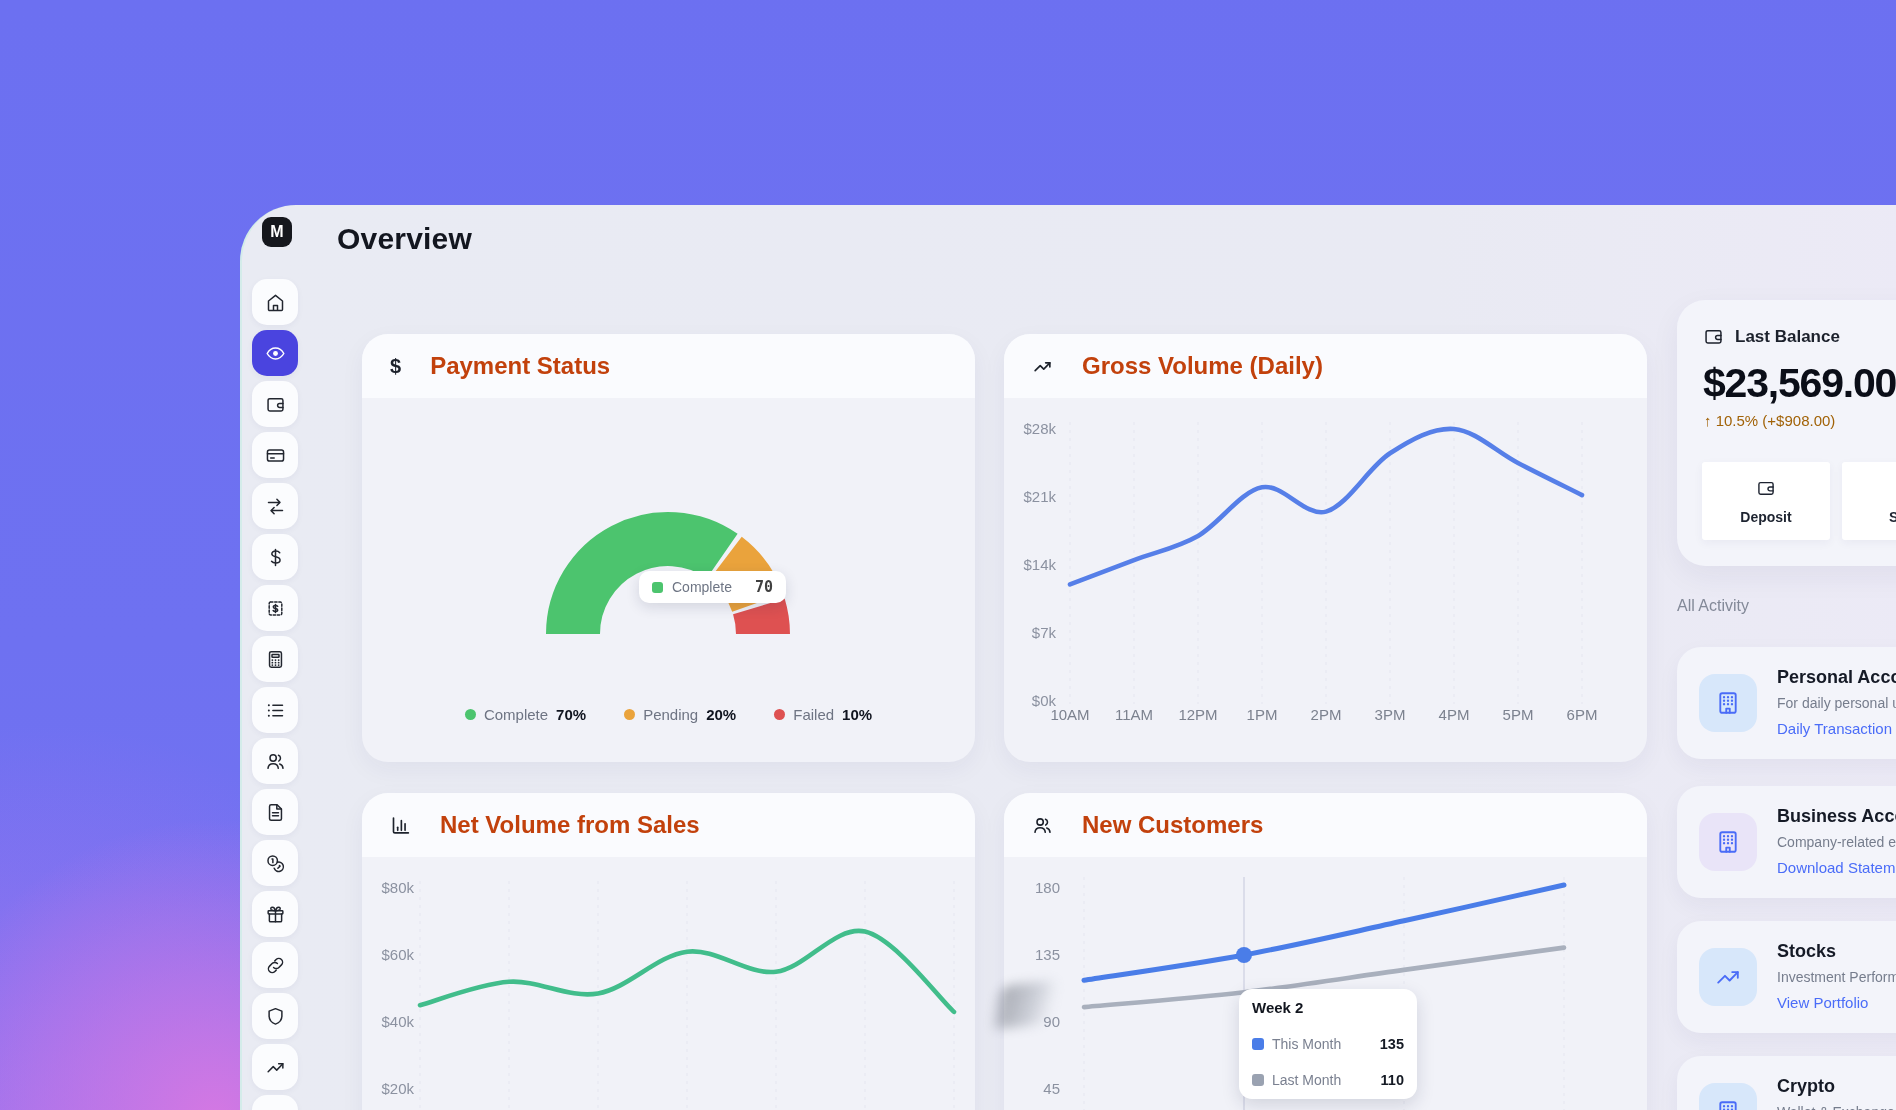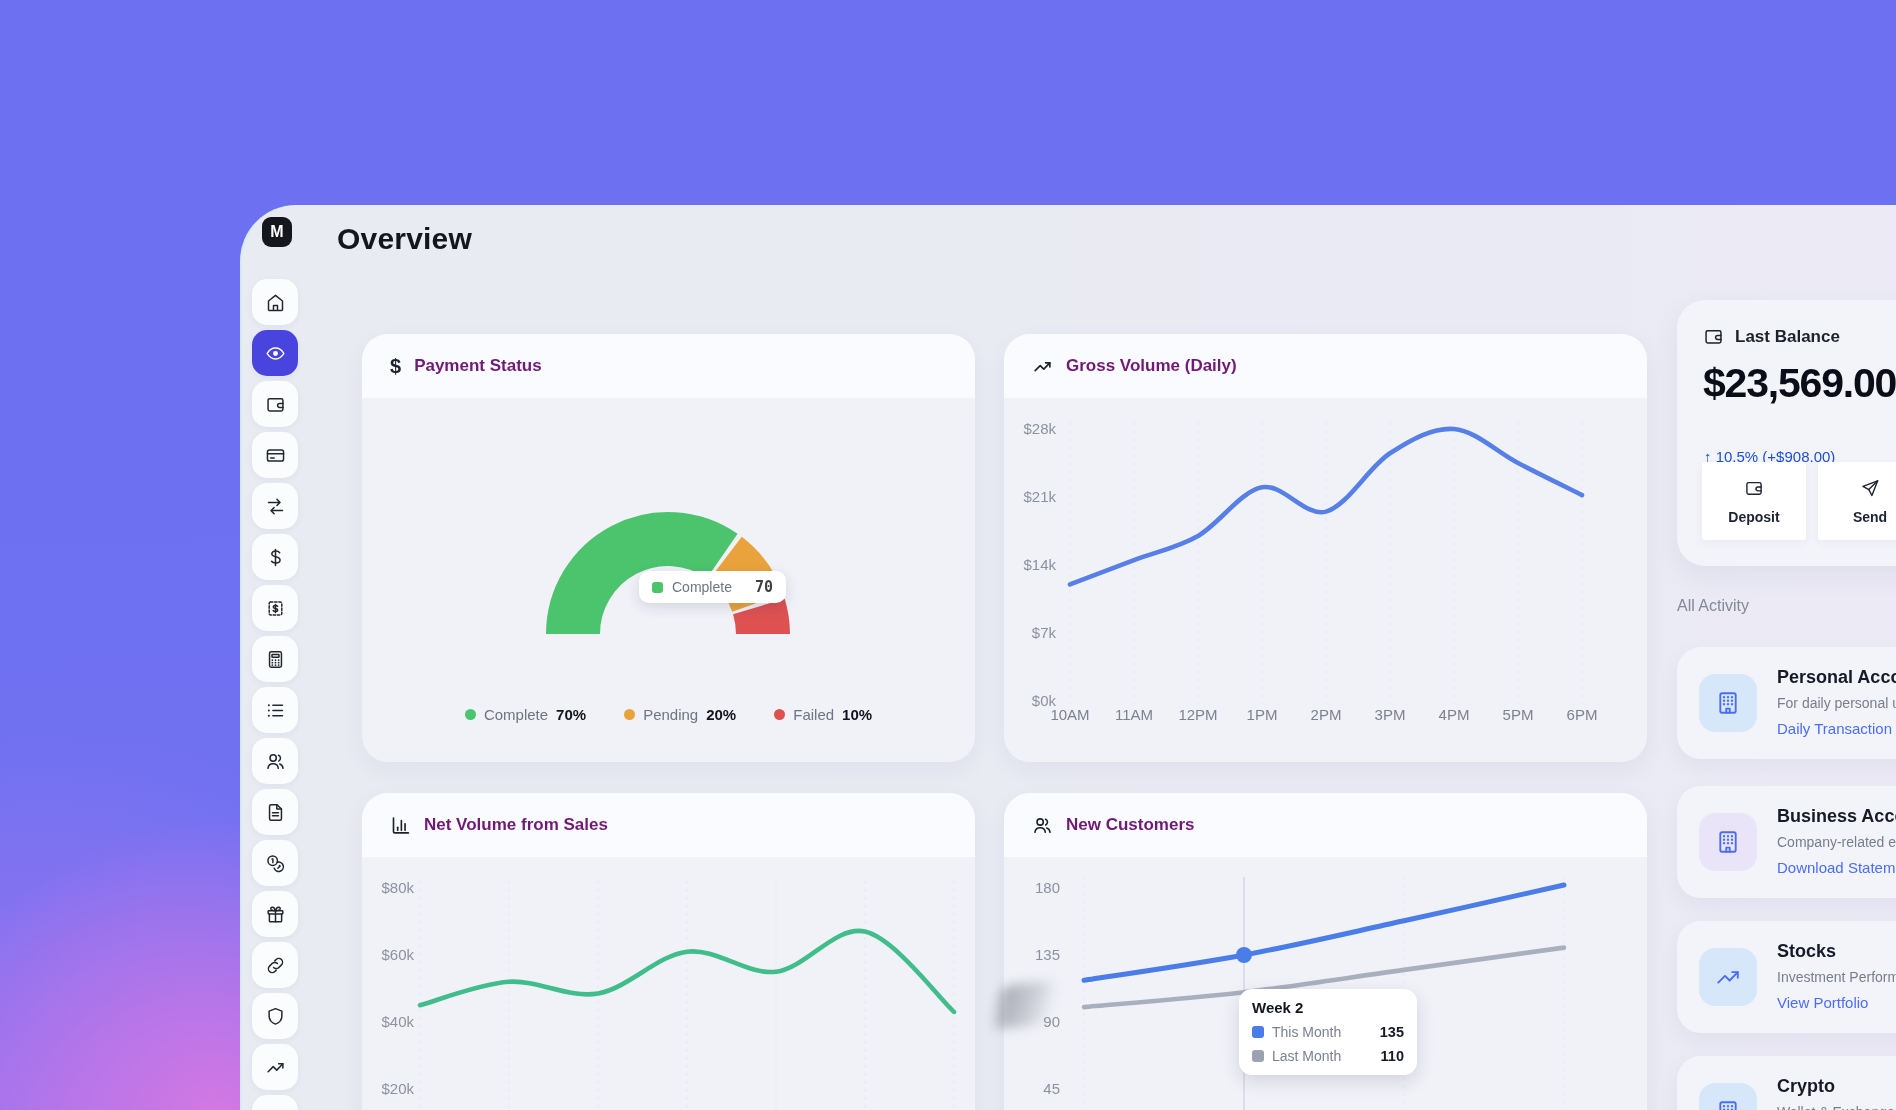--- a/index.html
+++ b/index.html
@@ -19,21 +19,21 @@
   .page-title{position:absolute;left:92px;top:14px;margin:3px;font-size:30px;font-weight:700;color:#13161f;letter-spacing:.2px;}
   
   .sidebar{position:absolute;left:10px;top:74px;width:46px;display:flex;flex-direction:column;gap:5px;}
   .side-btn{width:46px;height:46px;border-radius:15px;background:#fbfcfe;display:flex;align-items:center;justify-content:center;
     color:#22262f;box-shadow:0 2px 6px rgba(40,45,90,.05);cursor:pointer;flex:0 0 auto;}
   .side-btn.active{background:#4a44df;color:#fff;}
   .side-btn svg{display:block;}
   
   .card{position:absolute;background:#f1f2f8;border-radius:26px;box-shadow:0 8px 24px rgba(35,40,90,.05);overflow:hidden;}
   .card header{height:64px;background:#fafbfe;display:flex;align-items:center;gap:13px;padding:0 28px;}
-  .card header h2{margin:0;font-size:17px;font-weight:600;color:#701a75;}
+  .card header h2{margin:16px;font-size:24px;font-weight:600;color:#c2410c;}
   .hicon{color:#1d222c;display:flex;align-items:center;}
   .dollar-glyph{font-size:20px;font-weight:600;color:#1d222c;}
   #card-payment{left:120px;top:129px;width:613px;height:428px;}
   #card-gross{left:762px;top:129px;width:643px;height:428px;}
   #card-net{left:120px;top:588px;width:613px;height:430px;}
   #card-customers{left:762px;top:588px;width:643px;height:430px;}
   .chart-svg{position:absolute;left:0;top:0;}
   .tick{font-size:15px;fill:#8b91a0;}
   .xtick{font-size:15px;fill:#7c828f;}
   
@@ -44,36 +44,36 @@
   .legend-value{font-size:15px;font-weight:700;color:#10141f;}
   
   .pill-tip{position:absolute;left:277px;top:237px;height:32px;background:#fff;border-radius:10px;
     box-shadow:0 4px 14px rgba(30,35,70,.14);display:flex;align-items:center;padding:0 13px;gap:9px;}
   .pill-sq{width:11px;height:11px;border-radius:3px;}
   .pill-label{font-size:14px;color:#6e7584;}
   .pill-value{font-size:15px;font-weight:700;color:#404040;font-family:"DejaVu Sans Mono",monospace;margin-left:14px;}
   .cust-tip{position:absolute;left:235px;top:196px;width:152px;background:#fff;border-radius:13px;
     box-shadow:0 6px 18px rgba(30,35,70,.15);padding:10px 13px 11px;}
   .cust-tip .tip-title{font-size:15px;font-weight:700;color:#12161f;margin-bottom:7px;}
-  .tip-row{display:flex;align-items:center;gap:8px;margin-top:8px;}
+  .tip-row{display:flex;align-items:center;gap:8px;margin-top:20px;}
   .tip-sq{width:12px;height:12px;border-radius:3px;flex:0 0 auto;}
   .tip-label{font-size:14px;color:#7a8090;}
   .tip-value{font-size:14.5px;font-weight:700;color:#151a24;margin-left:auto;}
   .smudge{position:absolute;left:757px;top:778px;width:52px;height:44px;border-radius:8px;
     background:linear-gradient(100deg,#585d68 10%,#9aa0ac 60%,rgba(160,166,178,0));
     filter:blur(6px);opacity:.45;transform:skewX(-14deg) rotate(-6deg);}
   
   .balance-card{position:absolute;left:1435px;top:95px;width:310px;height:266px;border-radius:28px;background:#f3f4fa;
     box-shadow:0 10px 30px rgba(40,40,90,.06);padding:0;}
   .balance-head{position:absolute;left:26px;top:26px;display:flex;align-items:center;gap:11px;color:#3c4350;}
   .balance-head span{font-size:17px;font-weight:600;color:#1c212c;}
   .balance-amount{position:absolute;left:26px;top:60px;font-size:41px;font-weight:800;color:#0b0e18;letter-spacing:-1.2px;white-space:nowrap;}
   .balance-delta{position:absolute;left:27px;top:112px;font-size:15px;font-weight:500;color:#27a65d;white-space:nowrap;}
   .balance-actions{position:absolute;left:25px;top:162px;display:flex;gap:12px;}
-  .action-btn{width:104px;height:78px;background:#fff;border-radius:3px;display:flex;flex-direction:column;
+  .action-btn{width:128px;height:78px;background:#fff;border-radius:3px;display:flex;flex-direction:column;
     align-items:center;justify-content:center;gap:8px;color:#2a3140;box-shadow:0 3px 10px rgba(40,45,90,.05);cursor:pointer;}
   .action-btn span{font-size:14px;font-weight:600;color:#1d2330;}
   .activity-heading{position:absolute;left:1435px;top:392px;font-size:16px;font-weight:500;color:#838998;}
   .act-card{position:absolute;left:1435px;width:310px;height:112px;border-radius:24px;background:#f3f4fa;
     box-shadow:0 8px 22px rgba(40,40,90,.05);cursor:pointer;}
   .act-tile{position:absolute;left:22px;top:27px;width:58px;height:58px;border-radius:16px;display:flex;align-items:center;justify-content:center;color:#4a6cf7;}
   .act-title{position:absolute;left:100px;top:20px;font-size:18px;font-weight:600;color:#151a26;white-space:nowrap;}
   .act-sub{position:absolute;left:100px;top:48px;font-size:14px;color:#767d8d;white-space:nowrap;}
   .act-link{position:absolute;left:100px;top:73px;font-size:15px;font-weight:500;color:#4a6cf8;white-space:nowrap;}
 </style>
@@ -387,21 +387,21 @@
       <div class="balance-head">
         <span class="hicon" id="balance-wallet-icon">
             <svg width="21" height="21" viewBox="0 0 24 24" fill="none" stroke="currentColor" stroke-width="1.7" stroke-linecap="round" stroke-linejoin="round">
               <path d="M3.5 7.5a2 2 0 0 1 2-2h13a2 2 0 0 1 2 2v10a2 2 0 0 1-2 2h-13a2 2 0 0 1-2-2Z"></path>
               <path d="M20.5 10.8h-3.8a2.3 2.3 0 1 0 0 4.6h3.8"></path>
             </svg>
           </span>
         <span>Last Balance</span>
       </div>
       <div class="balance-amount">$23,569.00</div>
-      <div class="balance-delta" style="color: #1d4ed8; margin-top: 36px;">↑ 10.5% (+$908.00)</div>
+      <div class="balance-delta" style="color: #a16207;">↑ 10.5% (+$908.00)</div>
       <div class="balance-actions" id="balance-actions">
           <div class="action-btn">
             <span><svg width="20" height="20" viewBox="0 0 24 24" fill="none" stroke="currentColor" stroke-width="1.7" stroke-linecap="round" stroke-linejoin="round">
                 <path d="M3.5 7.5a2 2 0 0 1 2-2h13a2 2 0 0 1 2 2v10a2 2 0 0 1-2 2h-13a2 2 0 0 1-2-2Z"></path>
                 <path d="M20.5 10.8h-3.8a2.3 2.3 0 1 0 0 4.6h3.8"></path>
               </svg></span>
             <span>Deposit</span>
           </div>
           <div class="action-btn">
             <span><svg width="20" height="20" viewBox="0 0 24 24" fill="none" stroke="currentColor" stroke-width="1.7" stroke-linecap="round" stroke-linejoin="round">

